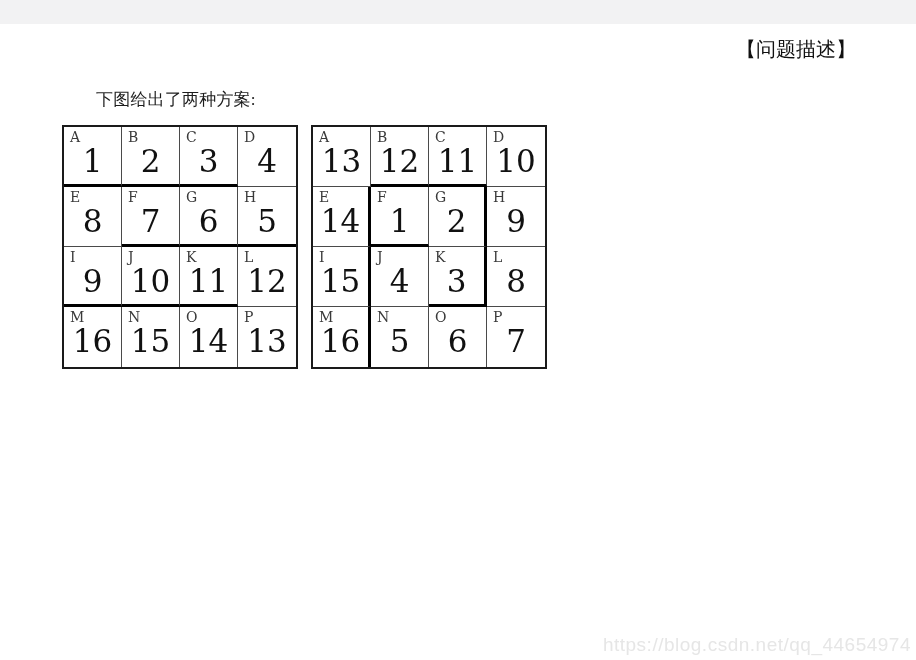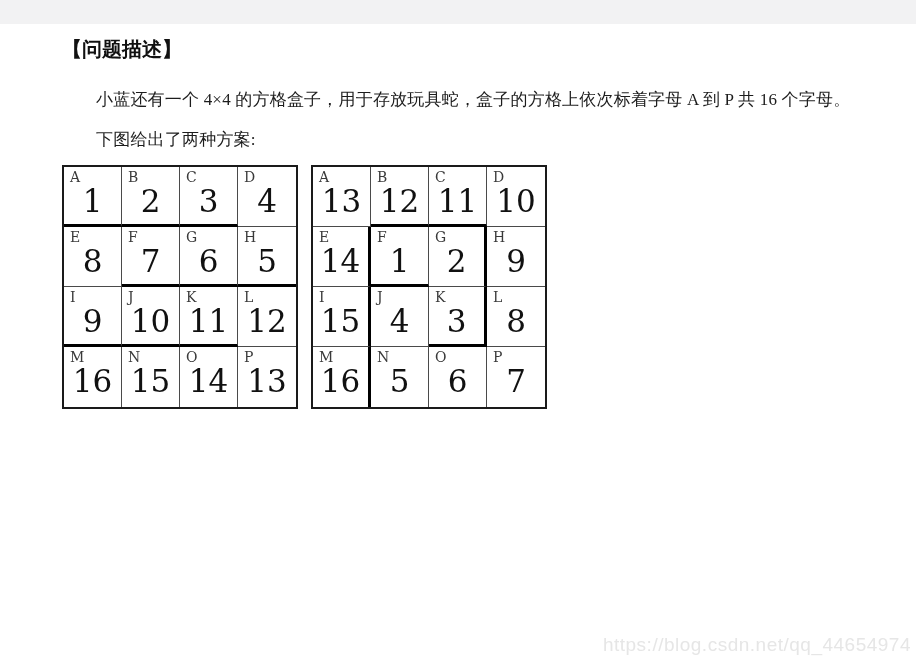--- a/index.html
+++ b/index.html
@@ -15,23 +15,24 @@
     width: 100%;
     height: 24px;
     background: var(--topbar, #f2f2f3);
   }
   .content {
     padding: 14px 60px 0 62px;
   }
   .doc-title {
     font-size: 20px;
     line-height: 22px;
-    font-weight: bold;
+    font-weight: normal;
     margin-bottom: 26px;
     color: #111;
+    text-align: right;
   }
   .para {
     font-size: 17px;
     line-height: 27px;
     text-align: justify;
     text-indent: 34px;
     letter-spacing: 0.2px;
     margin-bottom: 13px;
   }
   .caption {
@@ -89,21 +90,20 @@
   }
 </style>
 </head>
 <body>
 
 <div class="top-strip"></div>
 
 <div class="content">
   <h1 class="doc-title">【问题描述】</h1>
 
-  <p class="para">小蓝还有一个 4×4 的方格盒子，用于存放玩具蛇，盒子的方格上依次标着字母 A 到 P 共 16 个字母。</p>
   <p class="para caption">下图给出了两种方案:</p>
 
   <div class="figures">
     <div class="grid">
         <div class="cell tb">
           <span class="cell-letter">A</span>
           <span class="cell-number">1</span>
         </div>
         <div class="cell tb">
           <span class="cell-letter">B</span>

